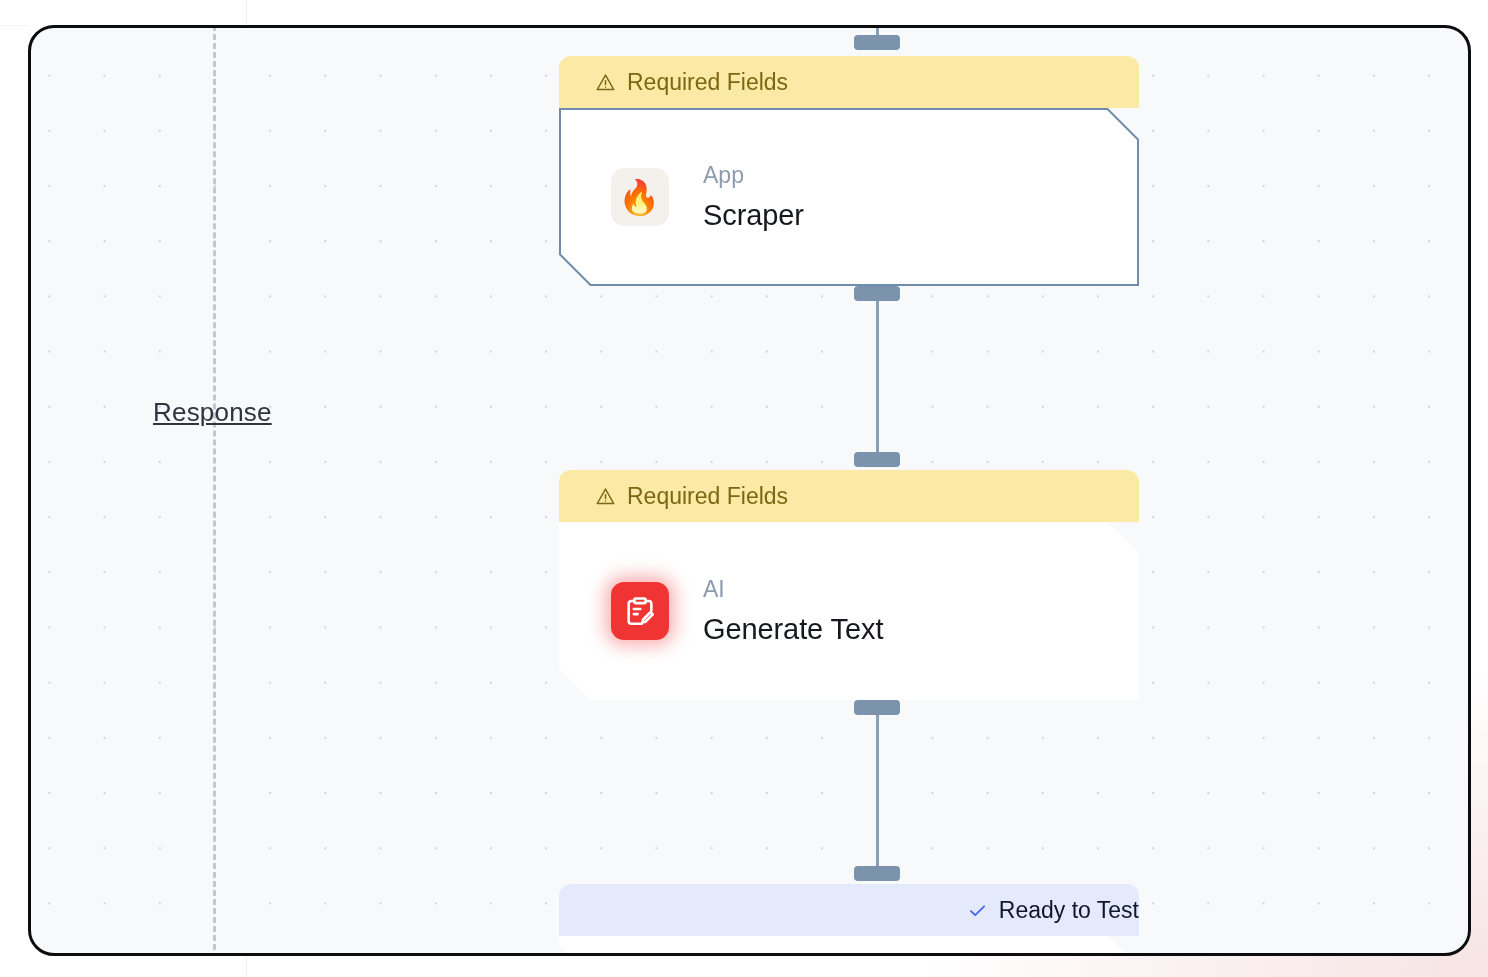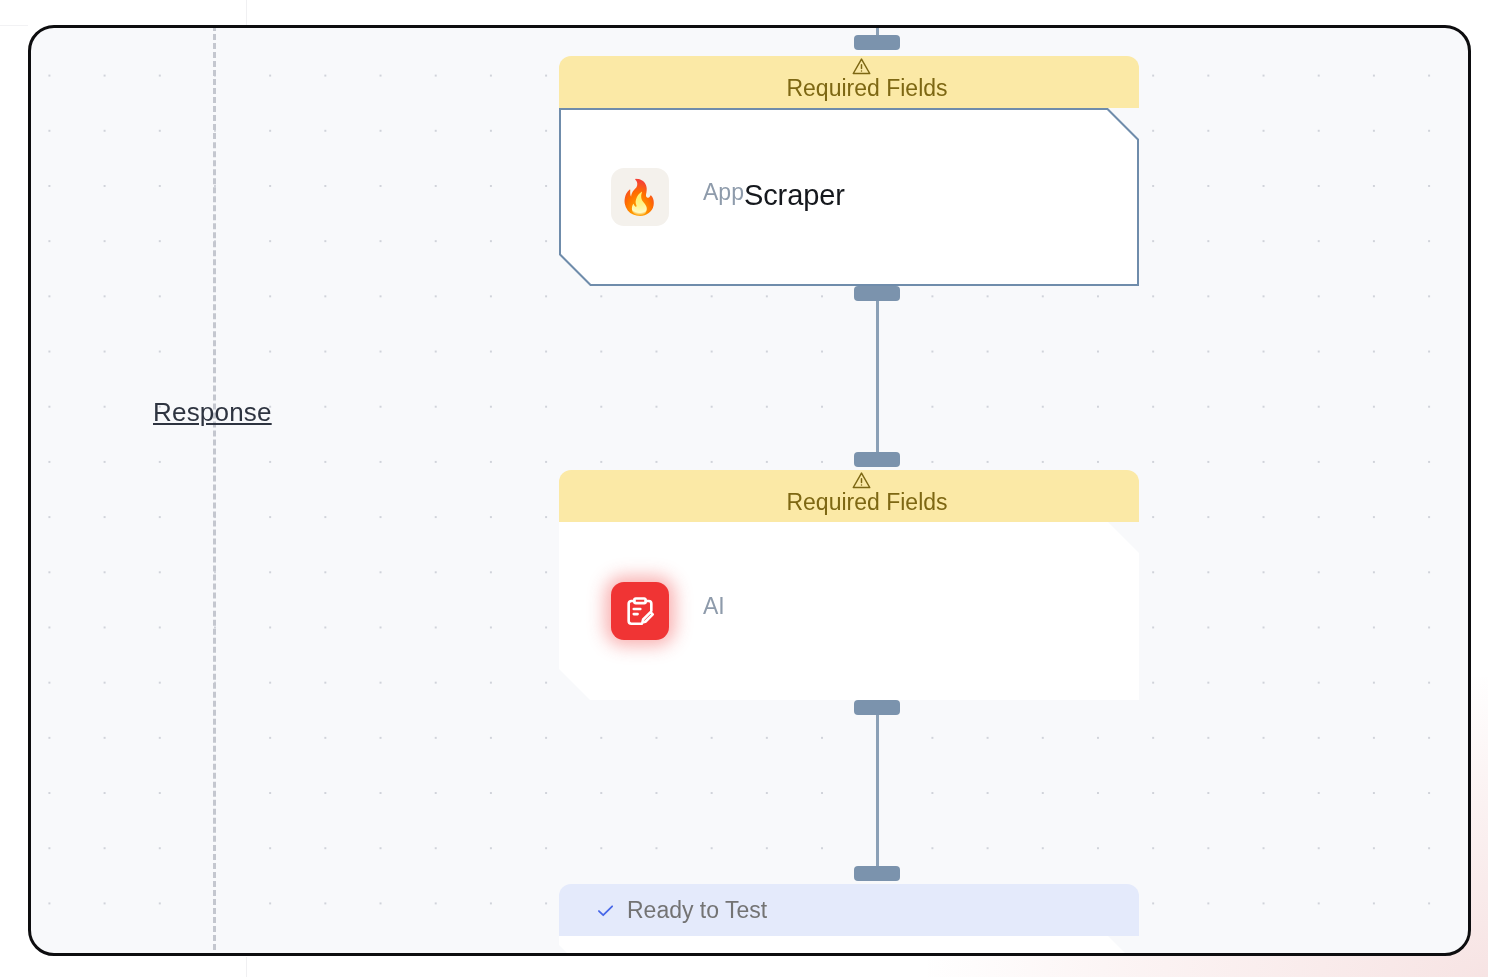--- a/index.html
+++ b/index.html
@@ -116,25 +116,25 @@
     display: flex;
     align-items: center;
     padding: 0 0 0 36px;
     box-sizing: border-box;
     font-size: 23px;
     z-index: 1;
   }
   .node-banner.warn {
     background: #fbe9a6;
     color: #7d6713;
-    flex-direction: column;
   }
   .node-banner.ready {
     background: #e4eafb;
-    color: #737373;
+    color: #0f172a;
+    justify-content: flex-end;
   }
   .banner-icon {
     display: inline-flex;
     align-items: center;
     justify-content: center;
     margin-right: 11px;
     flex: 0 0 auto;
   }
   .banner-label { line-height: 1; }
 
@@ -194,21 +194,21 @@
   .node-icon.app-icon {
     background: #f4f1ec;
     font-size: 34px;
     line-height: 1;
   }
   .node-icon.ai-icon {
     background: #f03434;
     box-shadow: 0 0 17px 6px rgba(240,52,52,0.38);
   }
 
-  .node-text { display: flex; flex-direction: row; justify-content: center; }
+  .node-text { display: flex; flex-direction: column; justify-content: center; }
   .node-kind {
     font-size: 23px;
     color: #8e9bab;
     line-height: 1.15;
     margin-bottom: 10px;
   }
   .node-title {
     font-size: 29px;
     font-weight: normal;
     color: #15181d;
@@ -304,20 +304,21 @@
             <path d="M9 3.2h6a1 1 0 0 1 1 1v1.2a1 1 0 0 1-1 1H9a1 1 0 0 1-1-1V4.2a1 1 0 0 1 1-1z"></path>
             <path d="M16 4.9h2.1A1.9 1.9 0 0 1 20 6.8v5.1"></path>
             <path d="M8 4.9H5.9A1.9 1.9 0 0 0 4 6.8v12.3a1.9 1.9 0 0 0 1.9 1.9h7.4"></path>
             <path d="M7.6 10.6h4.6"></path>
             <path d="M7.6 14.2h2.7"></path>
             <path d="M19.4 12.8 21 14.4l-5.2 5.2-2.1.5.5-2.1z"></path>
           </svg>
         </div>
         <div class="node-text">
           <div class="node-kind">AI</div>
+          <div class="node-title">Generate Text</div>
         </div>
       </div>
     </div>
   </div>
 
   <div class="conn-handle" style="top:672px;"></div>
   <div class="conn-line" style="top:682px; height:165px;"></div>
   <div class="conn-handle" style="top:838px;"></div>
 
   <div class="node" style="left:528px; top:856px;">

